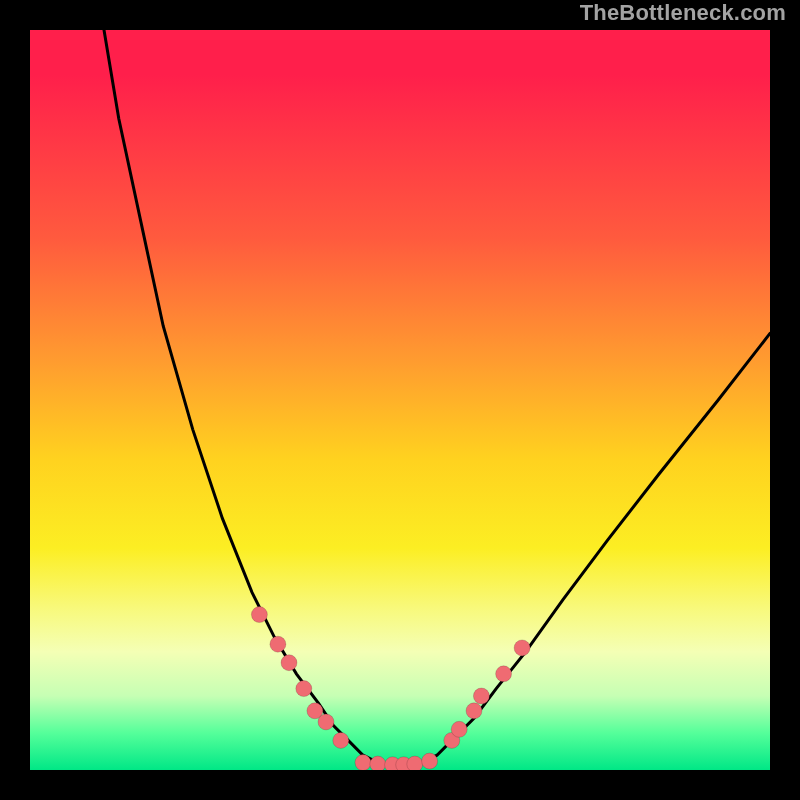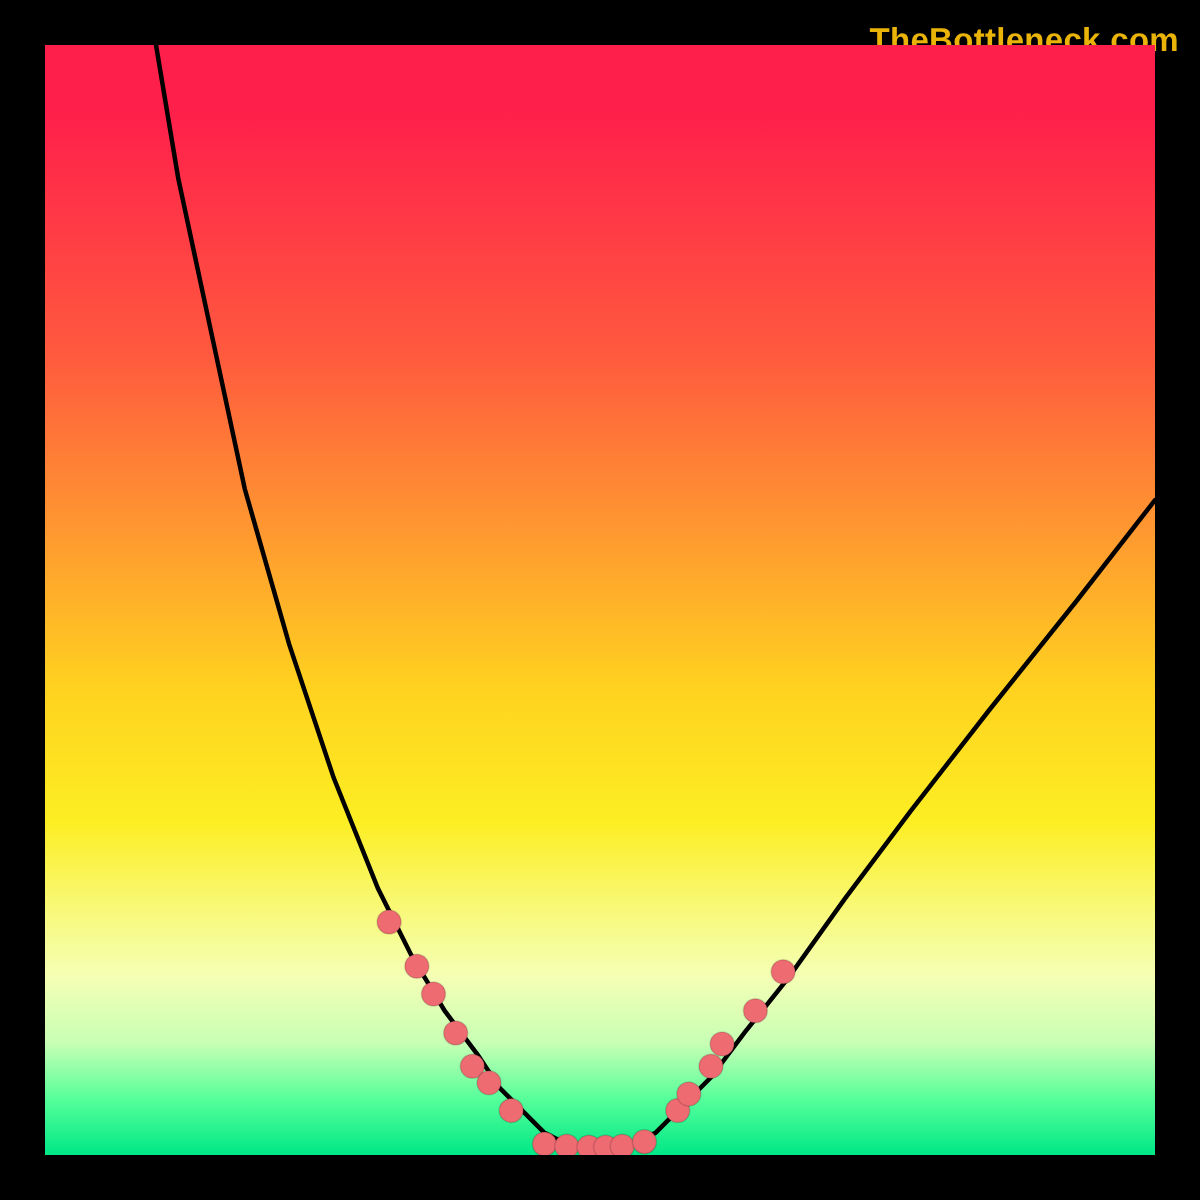--- a/index.html
+++ b/index.html
@@ -14,23 +14,23 @@
   .frame {
     position: absolute;
     left: 0;
     top: 0;
     width: 800px;
     height: 800px;
     background: #000;
   }
   .watermark {
     position: absolute;
-    top: 14px;
+    top: 0;
     right: 14px;
-    color: #eab308;
+    color: #a3a3a3;
     font-size: 22px;
     font-weight: 600;
     letter-spacing: 0.2px;
     user-select: none;
   }
   .plot {
     position: absolute;
     left: 30px;
     top: 30px;
     width: 740px;

